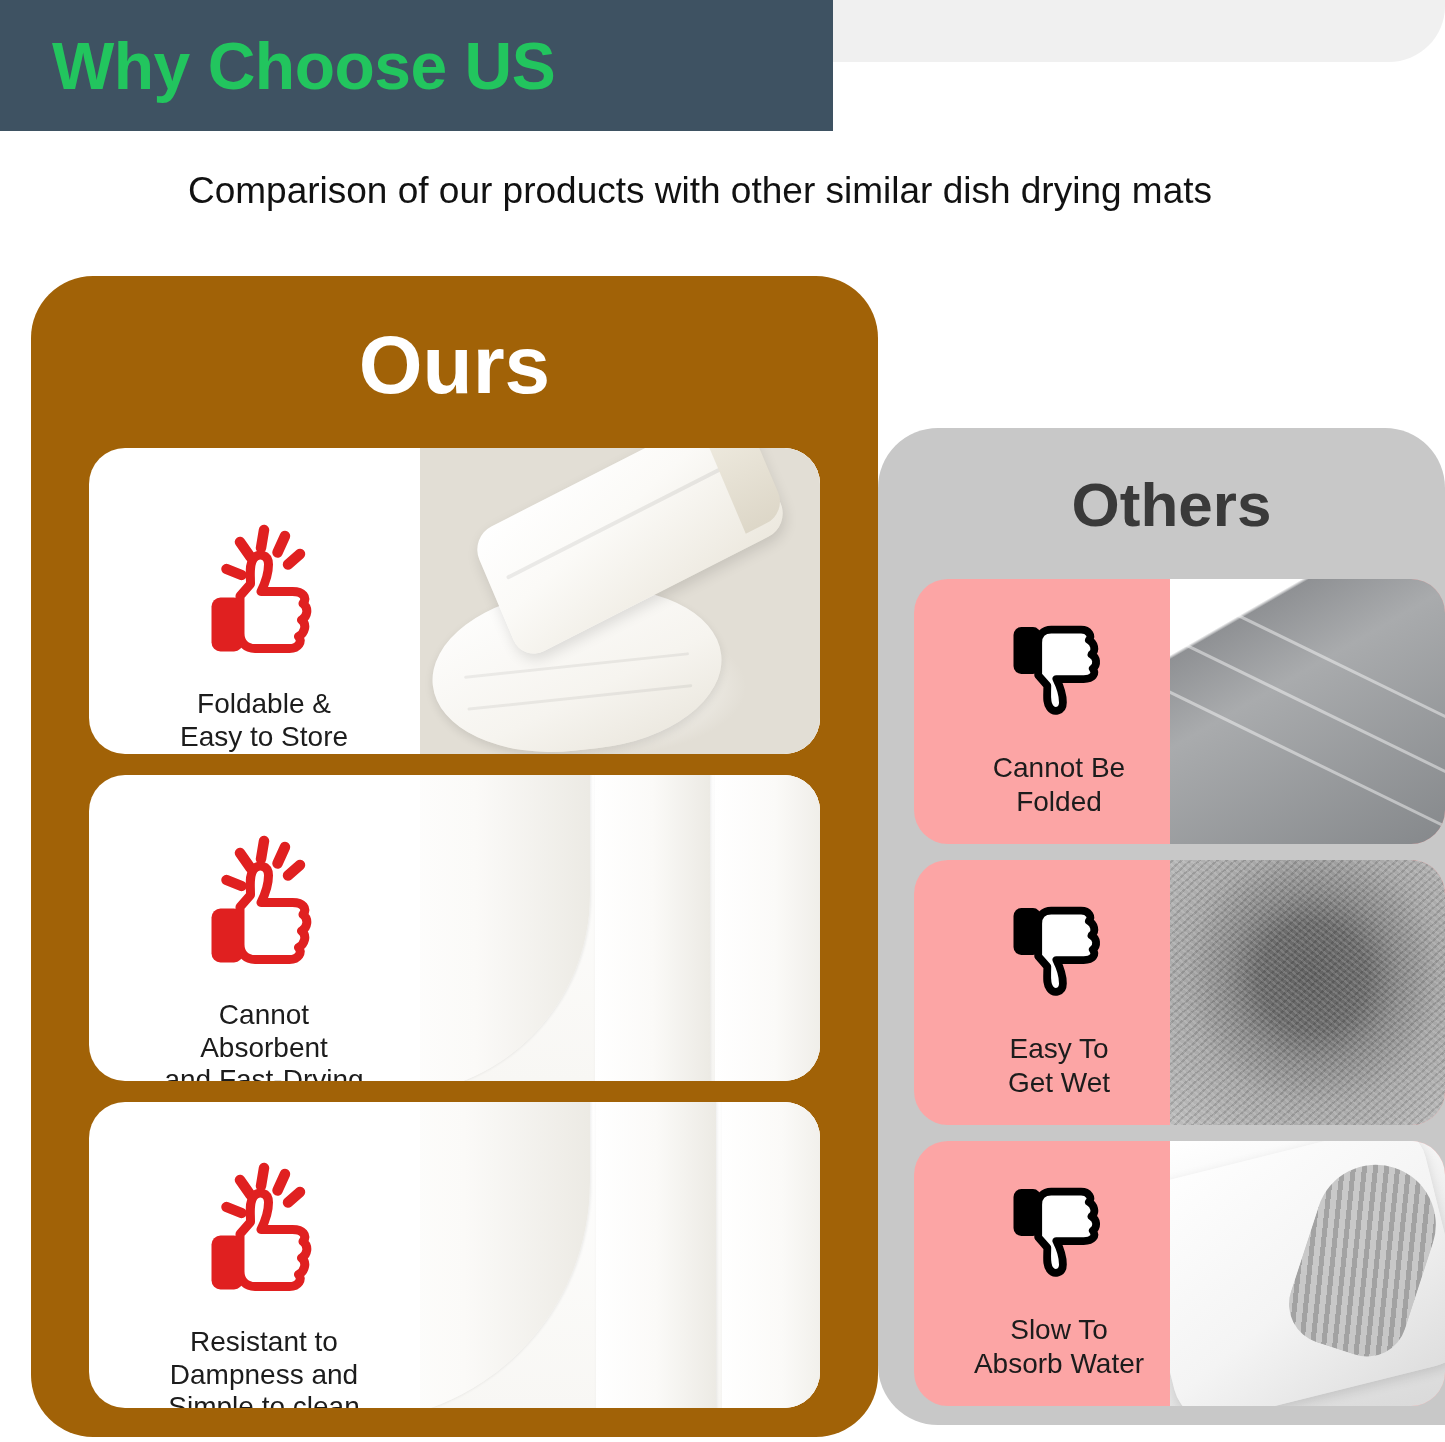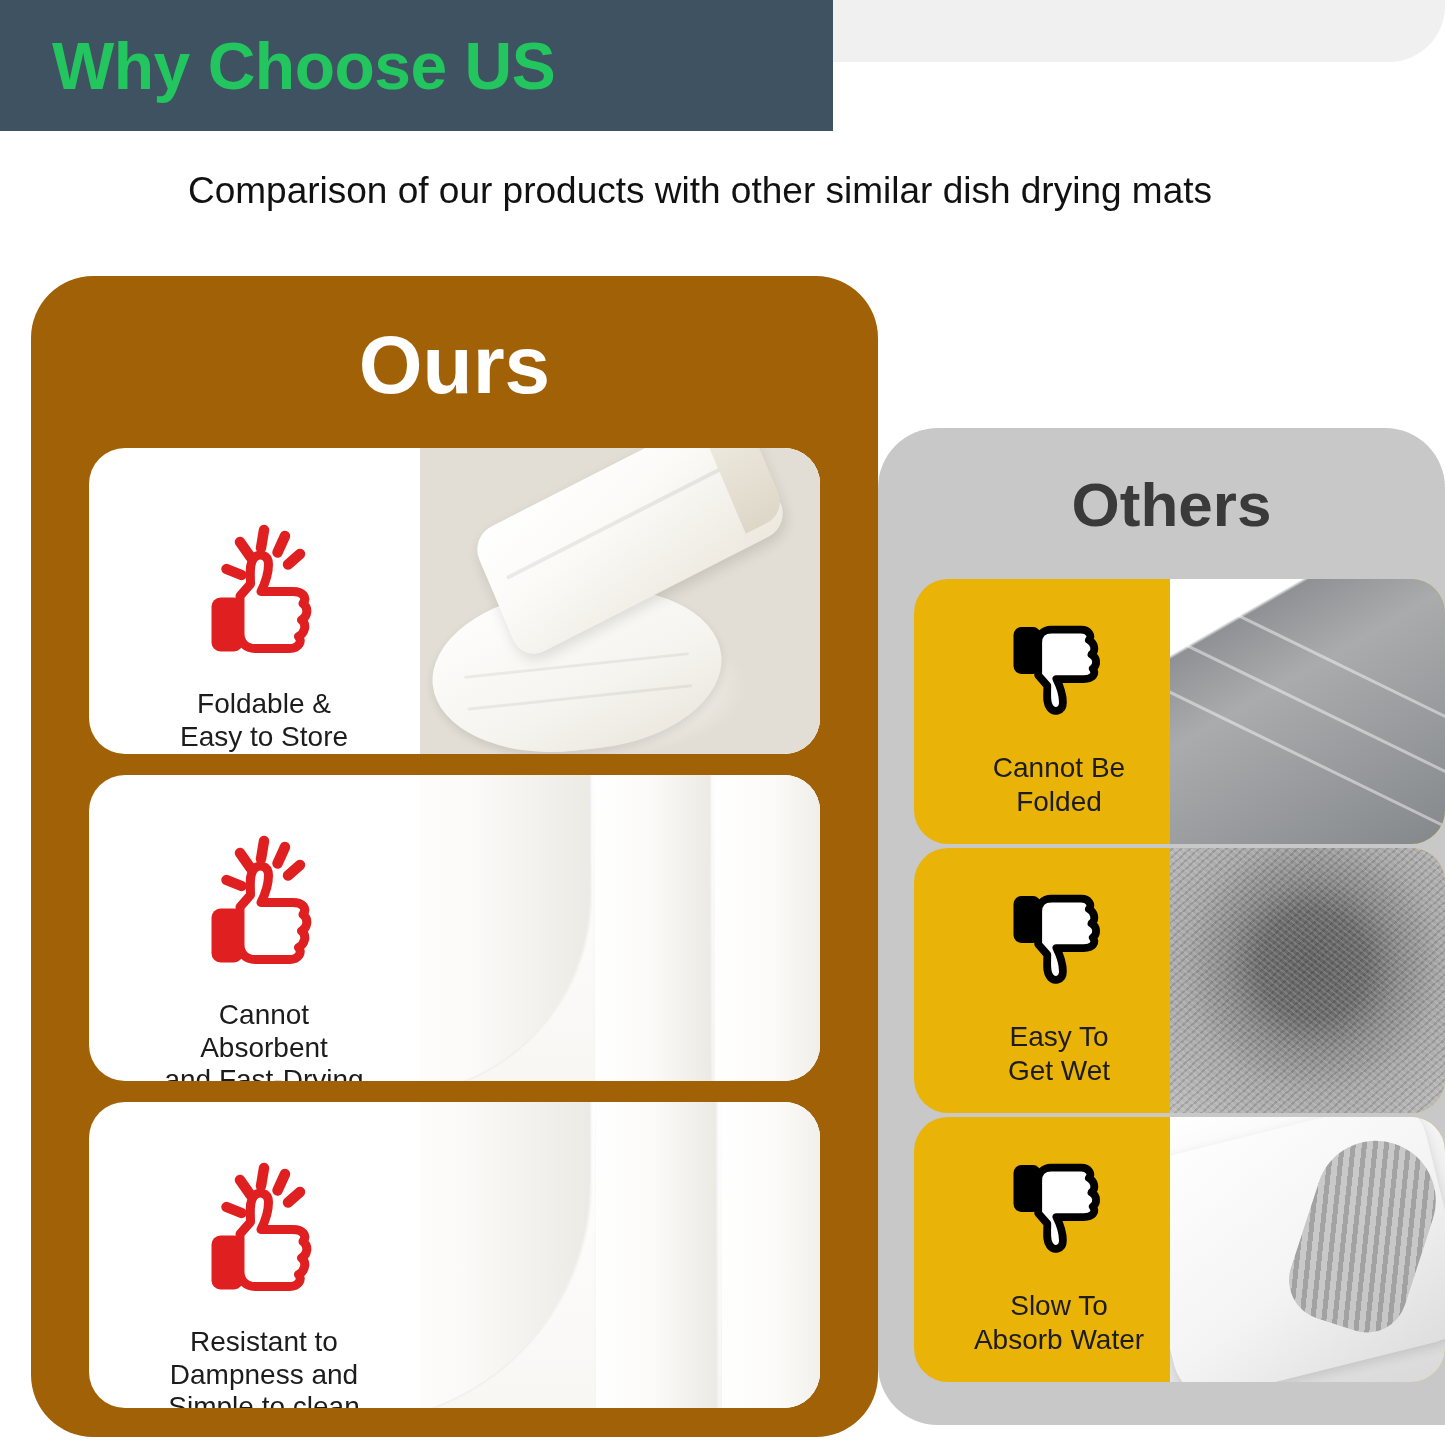--- a/index.html
+++ b/index.html
@@ -182,23 +182,23 @@
     padding-left:20px;
   }
   .others-cards{
     position:absolute;
     left:36px; top:151px;
     width:531px;
   }
   .others-card{
     position:relative;
     width:531px; height:265px;
-    background:#eab308;
+    background:#fca5a5;
     border-radius:34px;
-    margin-bottom:4px;
+    margin-bottom:16px;
     overflow:hidden;
   }
   .others-card .text-col{
     position:absolute;
     left:0; top:0; width:290px; height:100%;
     display:flex; flex-direction:column;
     align-items:center; justify-content:center;
     z-index:2;
   }
   .others-card .caption{

